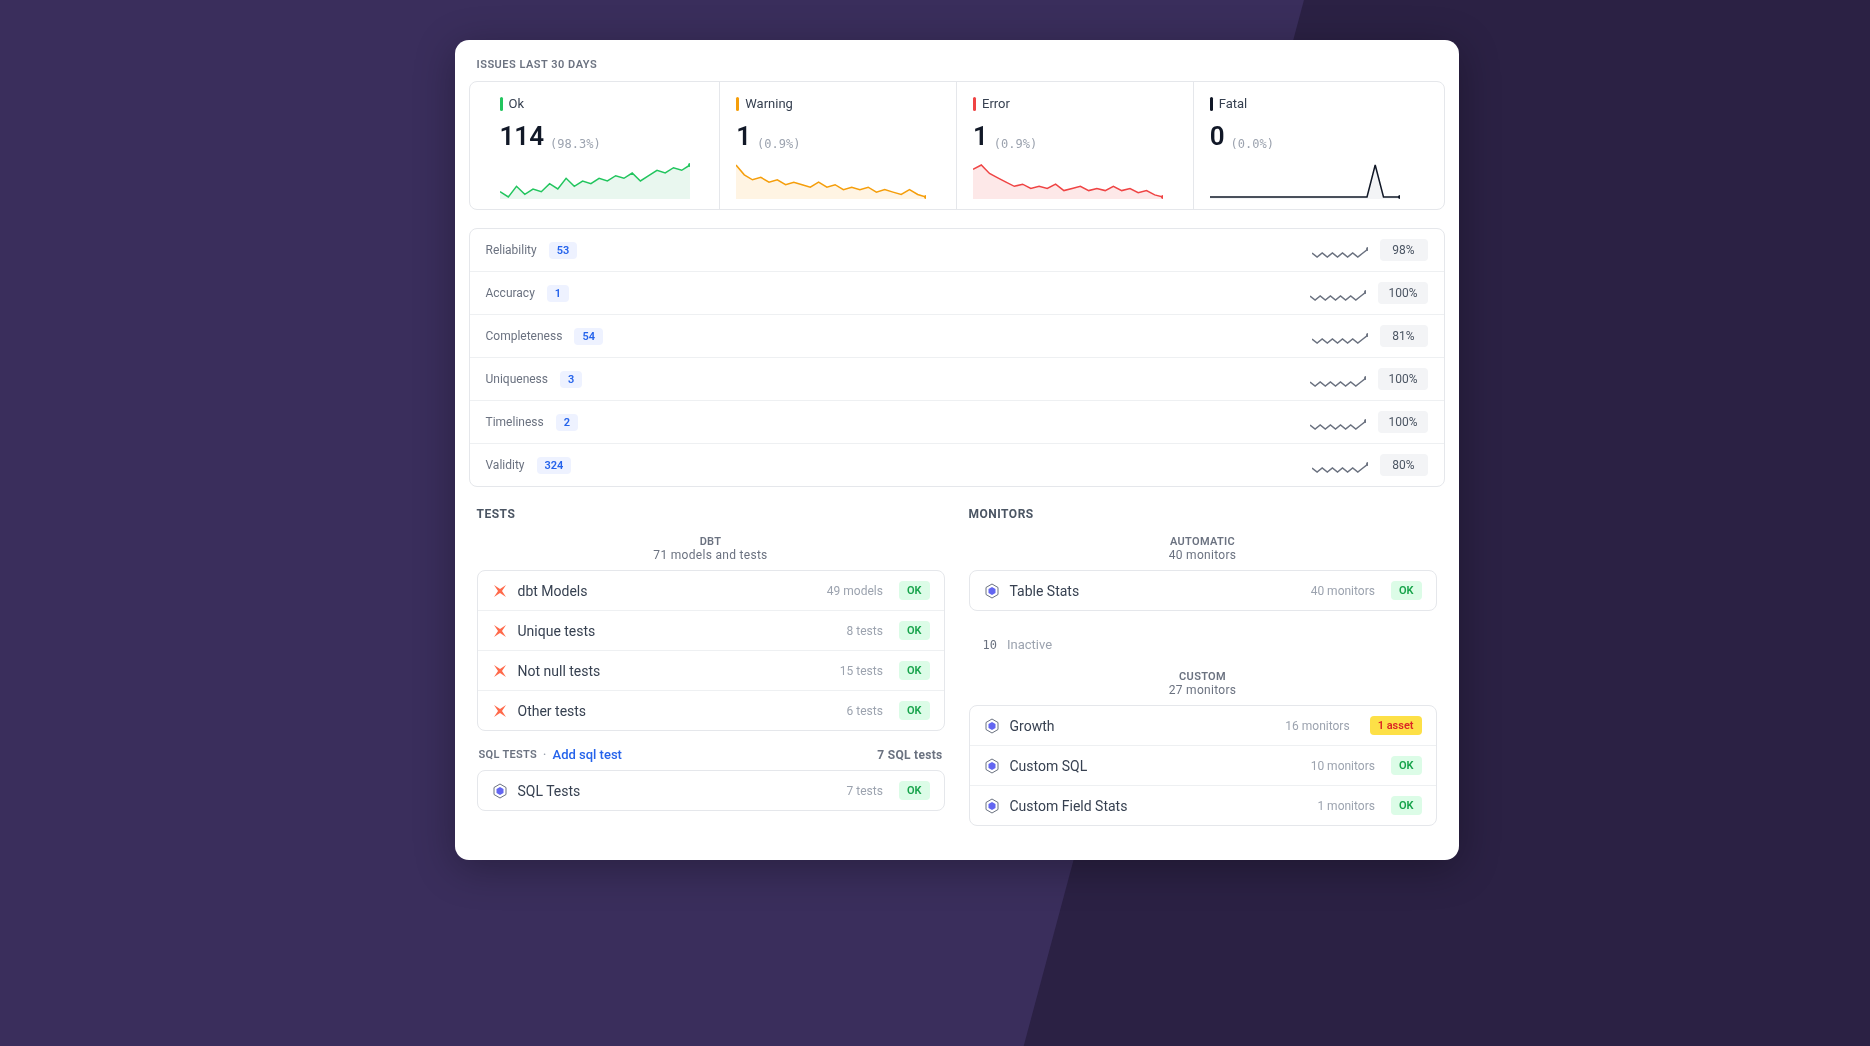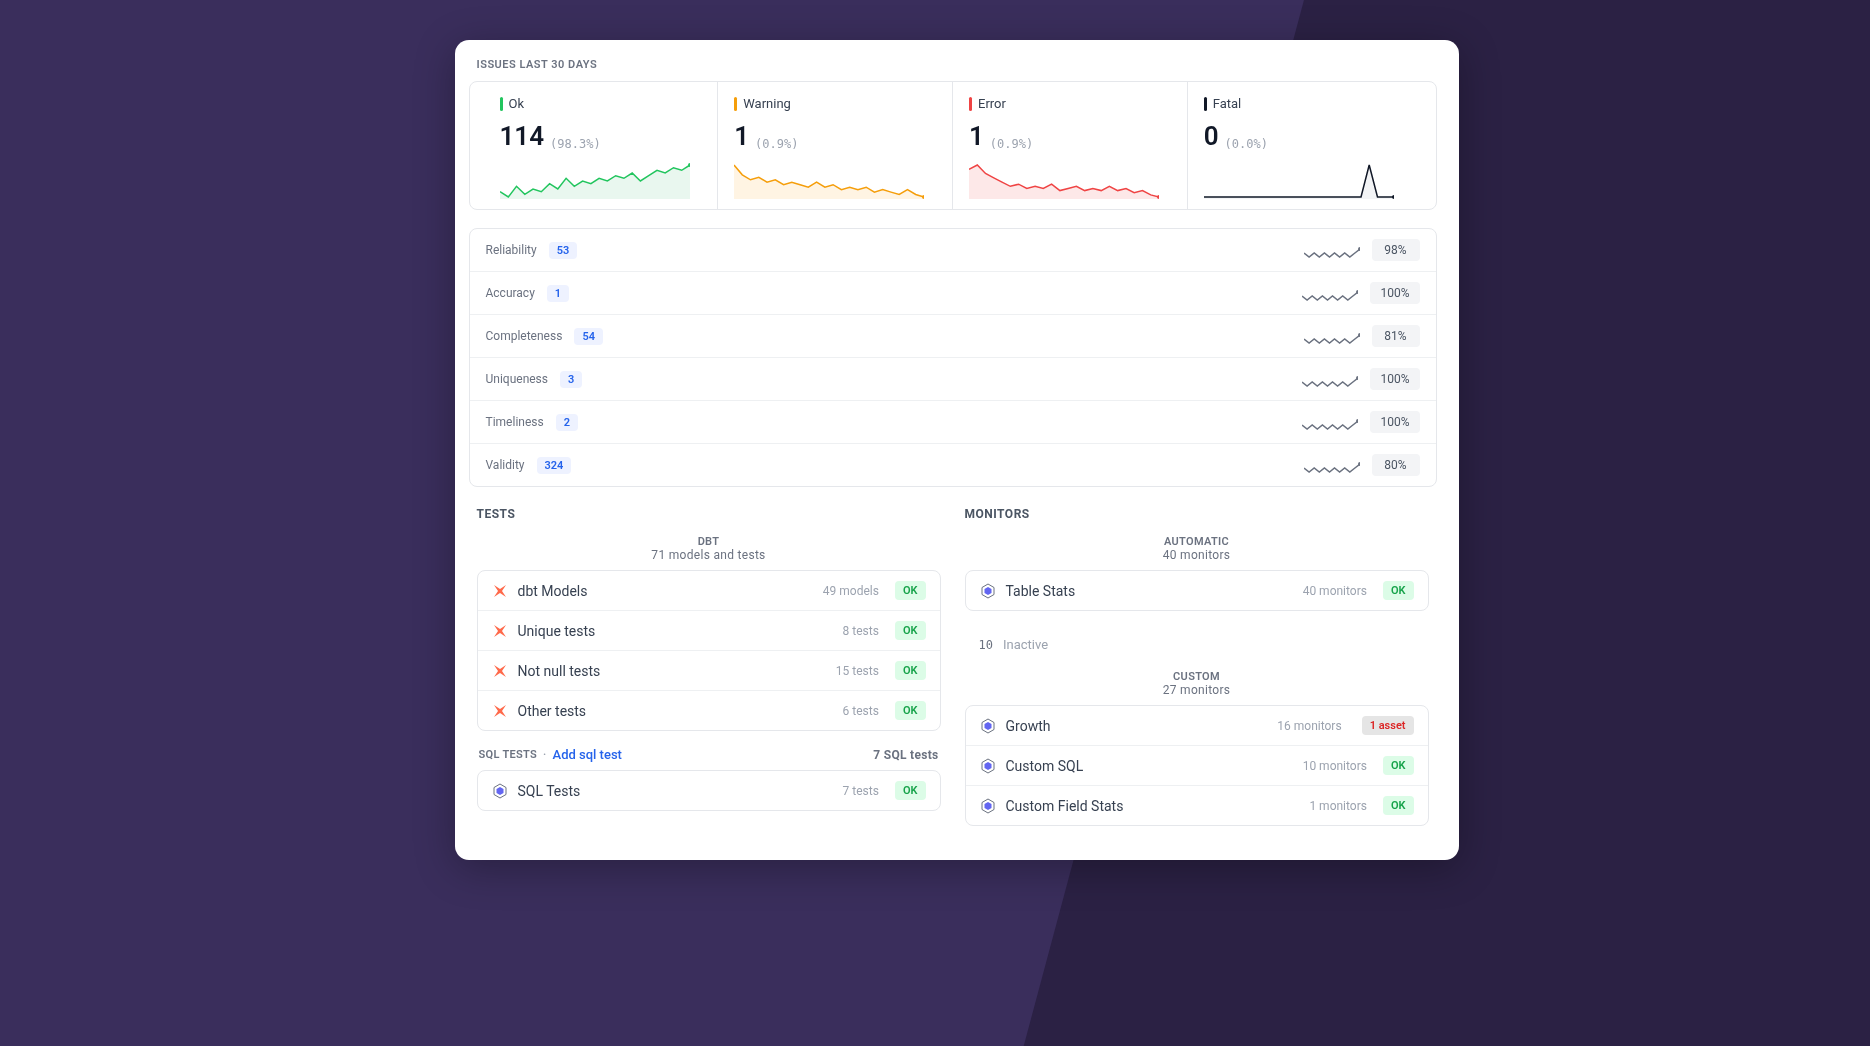--- a/index.html
+++ b/index.html
@@ -24,21 +24,21 @@
     background: #2b2144;
     transform: skewX(-15deg);
     z-index: 0;
   }
   .panel {
     position: relative;
     z-index: 1;
     background: #fff;
     border-radius: 14px;
     width: 1004px;
-    padding: 18px 8px 18px 0;
+    padding: 18px 0 18px 0;
     box-shadow: 0 8px 40px rgba(0,0,0,0.3);
     margin-left: 43px;
   }
   .section-title {
     font-size: 11px;
     letter-spacing: 0.5px;
     color: #6b7280;
     font-weight: 600;
     padding: 0 22px 10px 22px;
   }
@@ -137,21 +137,21 @@
   .item-count { font-size: 12px; color: #9ca3af; margin-right: 6px; }
   .ok-badge {
     background: #dcfce7;
     color: #16a34a;
     font-size: 11px;
     font-weight: 600;
     padding: 3px 8px;
     border-radius: 4px;
   }
   .warn-badge {
-    background: #e5e5e5;
+    background: #fde047;
     color: #dc2626;
     font-size: 11px;
     font-weight: 600;
     padding: 3px 8px;
     border-radius: 4px;
     margin-left: 4px;
   }
   .inactive-row {
     display: flex;
     align-items: center;

